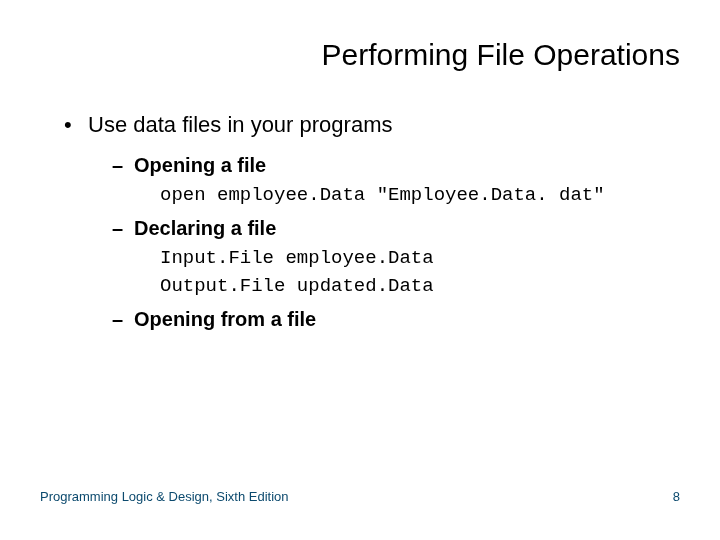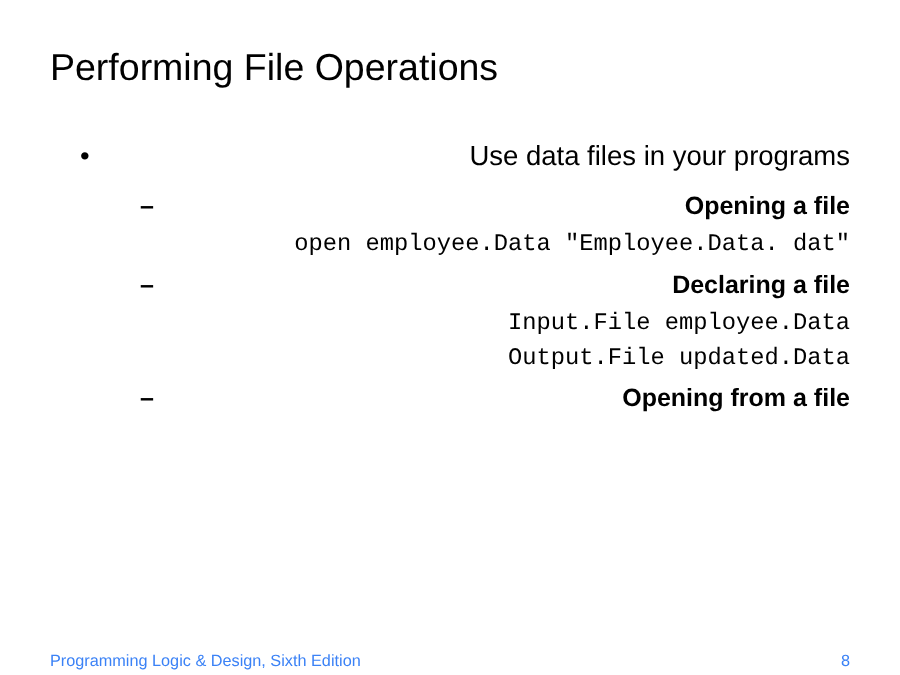--- a/index.html
+++ b/index.html
@@ -6,34 +6,33 @@
   html, body { width: 720px; height: 540px; background: #fff; }
   body {
     font-family: Arial, Helvetica, sans-serif;
     color: #000;
     position: relative;
     padding: 30px 40px 0 40px;
   }
   .title {
     font-size: 30px;
     font-weight: 400;
-    text-align: left;
+    text-align: right;
     margin-bottom: 38px;
     margin-top: 8px;
   }
   ul.level1 {
     list-style: none;
     padding-left: 24px;
   }
   ul.level1 > li {
     position: relative;
     padding-left: 24px;
     font-size: 22px;
     line-height: 1.35;
-    text-align: right;
   }
   ul.level1 > li::before {
     content: "•";
     position: absolute;
     left: 0;
     top: 0;
     font-size: 22px;
   }
   ul.level2 {
     list-style: none;
@@ -60,27 +59,27 @@
     font-family: "Courier New", Courier, monospace;
     font-size: 19px;
     font-weight: 400;
     line-height: 1.45;
     margin-top: 2px;
     margin-bottom: 4px;
   }
   .codeblock div { white-space: pre; }
   .footer {
     position: absolute;
-    bottom: 4px;
+    bottom: 36px;
     left: 40px;
     right: 40px;
     display: flex;
     justify-content: space-between;
     font-size: 13px;
-    color: #3b82f6;
+    color: #0c4a6e;
   }
 </style>
 </head>
 <body>
 
 <h1 class="title">Performing File Operations</h1>
 
 <ul class="level1">
   <li>
     <span>Use data files in your programs</span>

